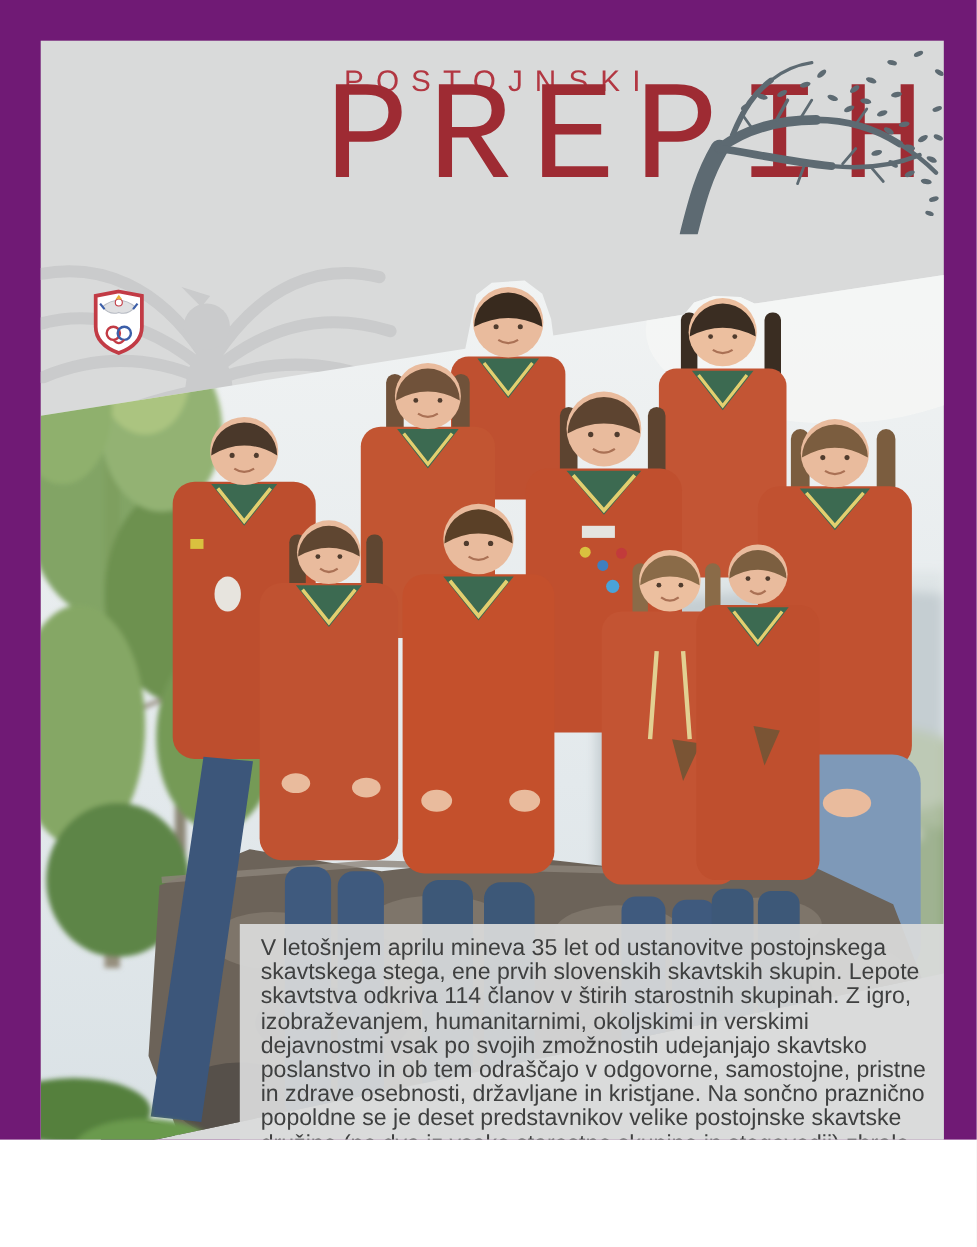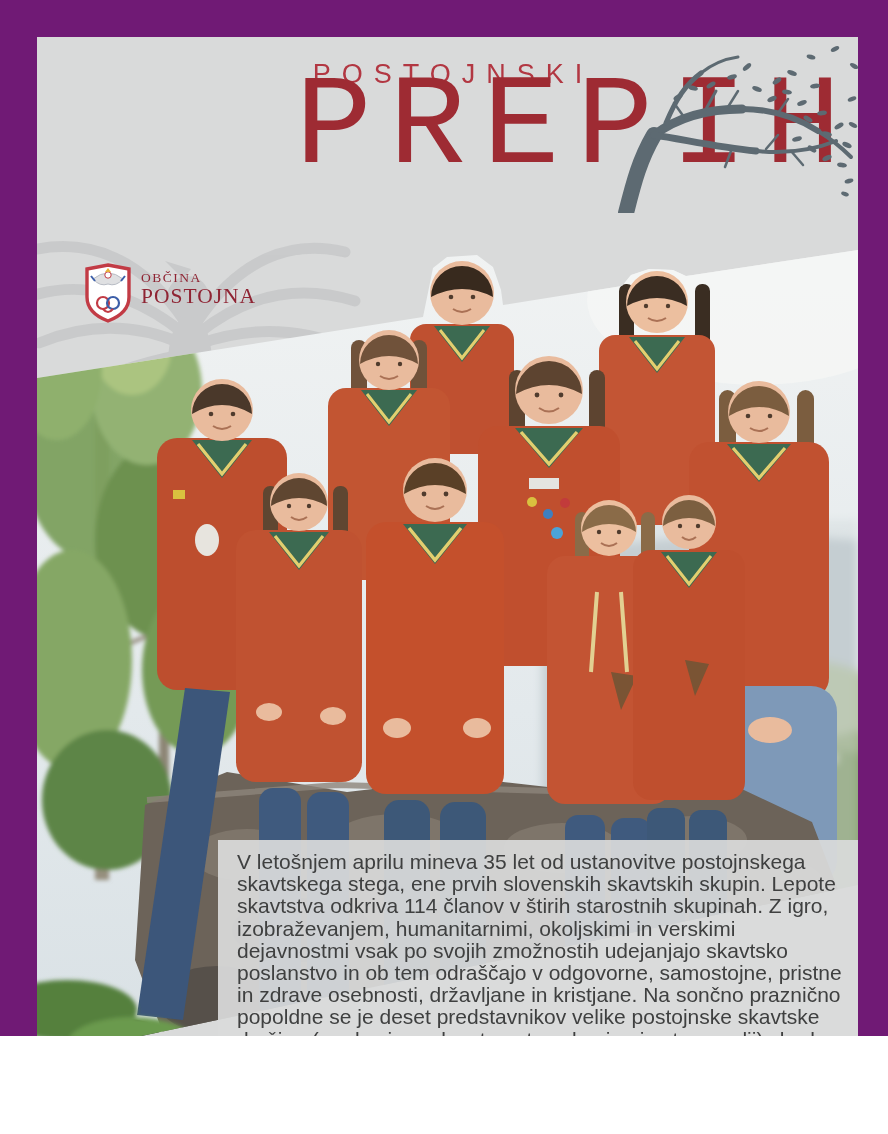--- a/index.html
+++ b/index.html
@@ -136,24 +136,20 @@
         <path d="M25,2 L46,6 L46,34 Q46,50 25,58 Q4,50 4,34 L4,6 Z" fill="#ffffff" stroke="#c23b45" stroke-width="3.4"></path>
         <path d="M10,16 Q25,4 40,16 Q33,24 25,21 Q17,24 10,16 Z" fill="#dfe0e2" stroke="#b8bcc4" stroke-width="1"></path>
         <circle cx="25" cy="12" r="3.2" fill="#ffffff" stroke="#c23b45" stroke-width="1"></circle>
         <path d="M22,9 L25,5 L28,9 Z" fill="#e8b23a"></path>
         <path d="M12,18 L8,13" stroke="#3b5ea8" stroke-width="2"></path>
         <path d="M38,18 L42,13" stroke="#3b5ea8" stroke-width="2"></path>
         <circle cx="20" cy="40" r="6" fill="none" stroke="#c23b45" stroke-width="2.2"></circle>
         <circle cx="30" cy="40" r="6" fill="none" stroke="#3b5ea8" stroke-width="2.2"></circle>
         <path d="M20,46 Q25,52 30,46" fill="none" stroke="#c23b45" stroke-width="2"></path>
       </svg>
-      <div class="logo-text">
-        <div class="logo-l1">OBČINA</div>
-        <div class="logo-l2">POSTOJNA</div>
-      </div>
     </div>
 
     <svg class="photo" viewBox="0 0 821 855">
       <defs>
         <linearGradient id="sky" x1="0" y1="0" x2="0" y2="1">
           <stop offset="0" stop-color="#f1f3f3"></stop>
           <stop offset="0.55" stop-color="#e3e9ec"></stop>
           <stop offset="1" stop-color="#d8e0e4"></stop>
         </linearGradient>
         <filter id="b4" x="-20%" y="-20%" width="140%" height="140%">

